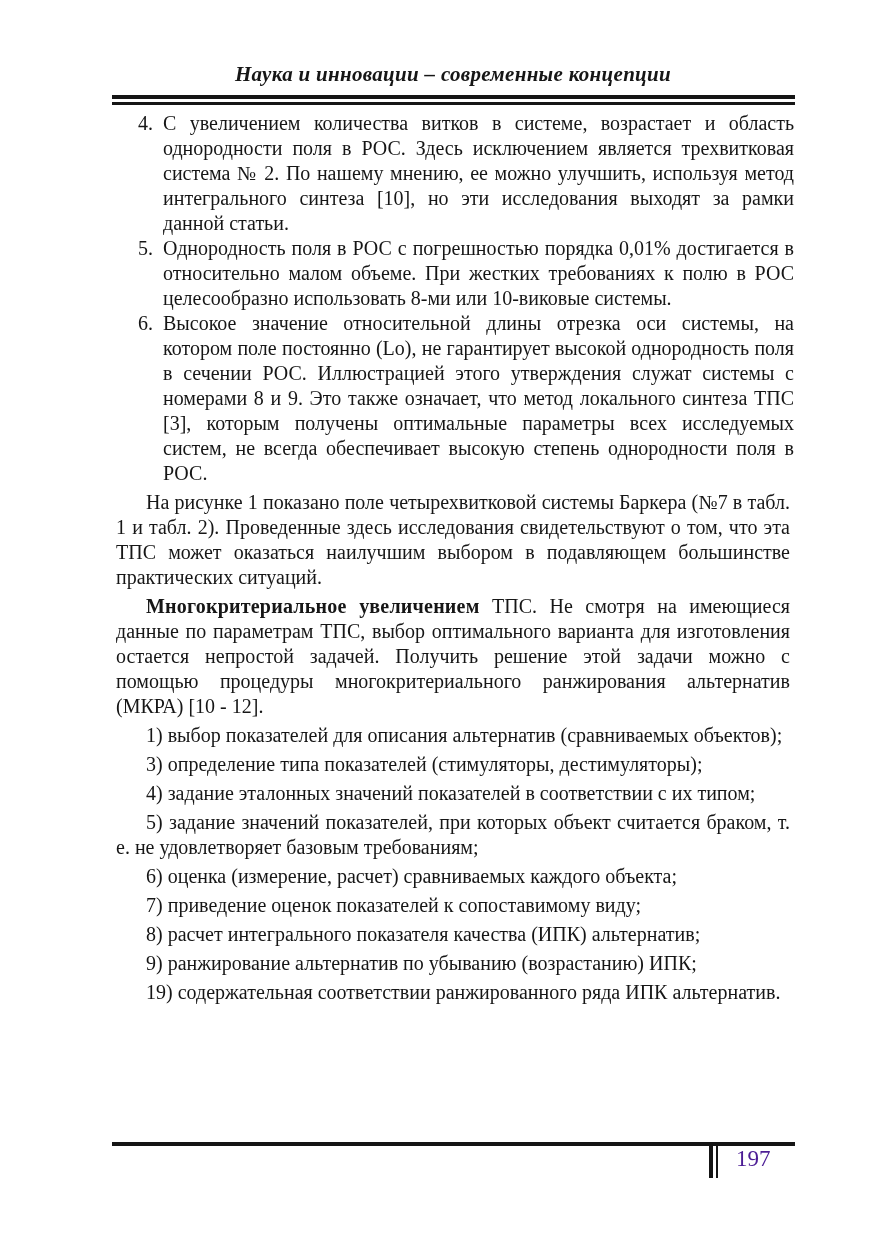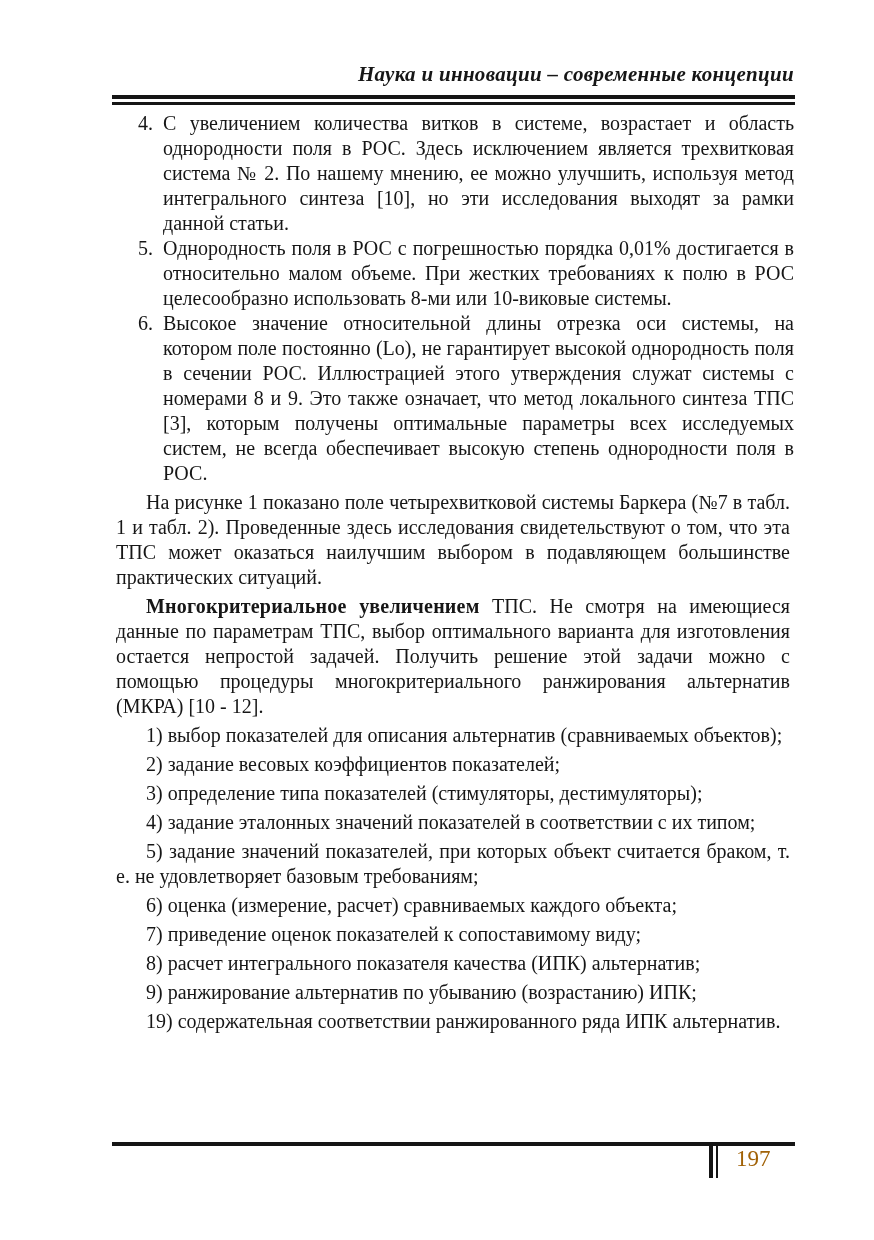--- a/index.html
+++ b/index.html
@@ -15,21 +15,21 @@
     font-family: "Liberation Serif", "DejaVu Serif", serif;
     color: #161616;
     overflow: hidden;
   }
   
   .running-header {
     position: absolute;
     top: 62px;
     left: 112px;
     width: 682px;
-    text-align: right;
+    text-align: center;
     font-size: 21px;
     font-weight: bold;
     font-style: italic;
     letter-spacing: 0.3px;
     white-space: nowrap;
   }
   .header-rule {
     position: absolute;
     top: 95px;
     left: 112px;
@@ -84,21 +84,21 @@
     border-left: 4px solid #151515;
     border-right: 2.5px solid #151515;
     box-sizing: border-box;
     background: transparent;
   }
   .page-number {
     position: absolute;
     left: 736px;
     top: 1146px;
     font-size: 23px;
-    color: #a16207;
+    color: #4c1d95;
   }
 </style>
 </head>
 <body>
 
 <div class="page">
 
   <div class="running-header">
     <span>Наука и инновации – современные концепции</span>
   </div>
@@ -130,24 +130,20 @@
       <b>Многокритериальное увеличением</b>
       <span>ТПС. Не смотря на имеющиеся данные по параметрам ТПС, выбор оптимального варианта для изготовления остается непростой задачей. Получить решение этой задачи можно с помощью процедуры многокритериального ранжирования альтернатив (МКРА) [10 - 12].</span>
     </p>
 
 
     <p class="para">
       <span>1)</span>
       <span>выбор показателей для описания альтернатив (сравниваемых объектов);</span>
     </p>
     <p class="para">
-      <span>2)</span>
-      <span>задание весовых коэффициентов показателей;</span>
-    </p>
-    <p class="para">
       <span>3)</span>
       <span>определение типа показателей (стимуляторы, дестимуляторы);</span>
     </p>
     <p class="para">
       <span>4)</span>
       <span>задание эталонных значений показателей в соответствии с их типом;</span>
     </p>
     <p class="para">
       <span>5)</span>
       <span>задание значений показателей, при которых объект считается браком, т. е. не удовлетворяет базовым требованиям;</span>

